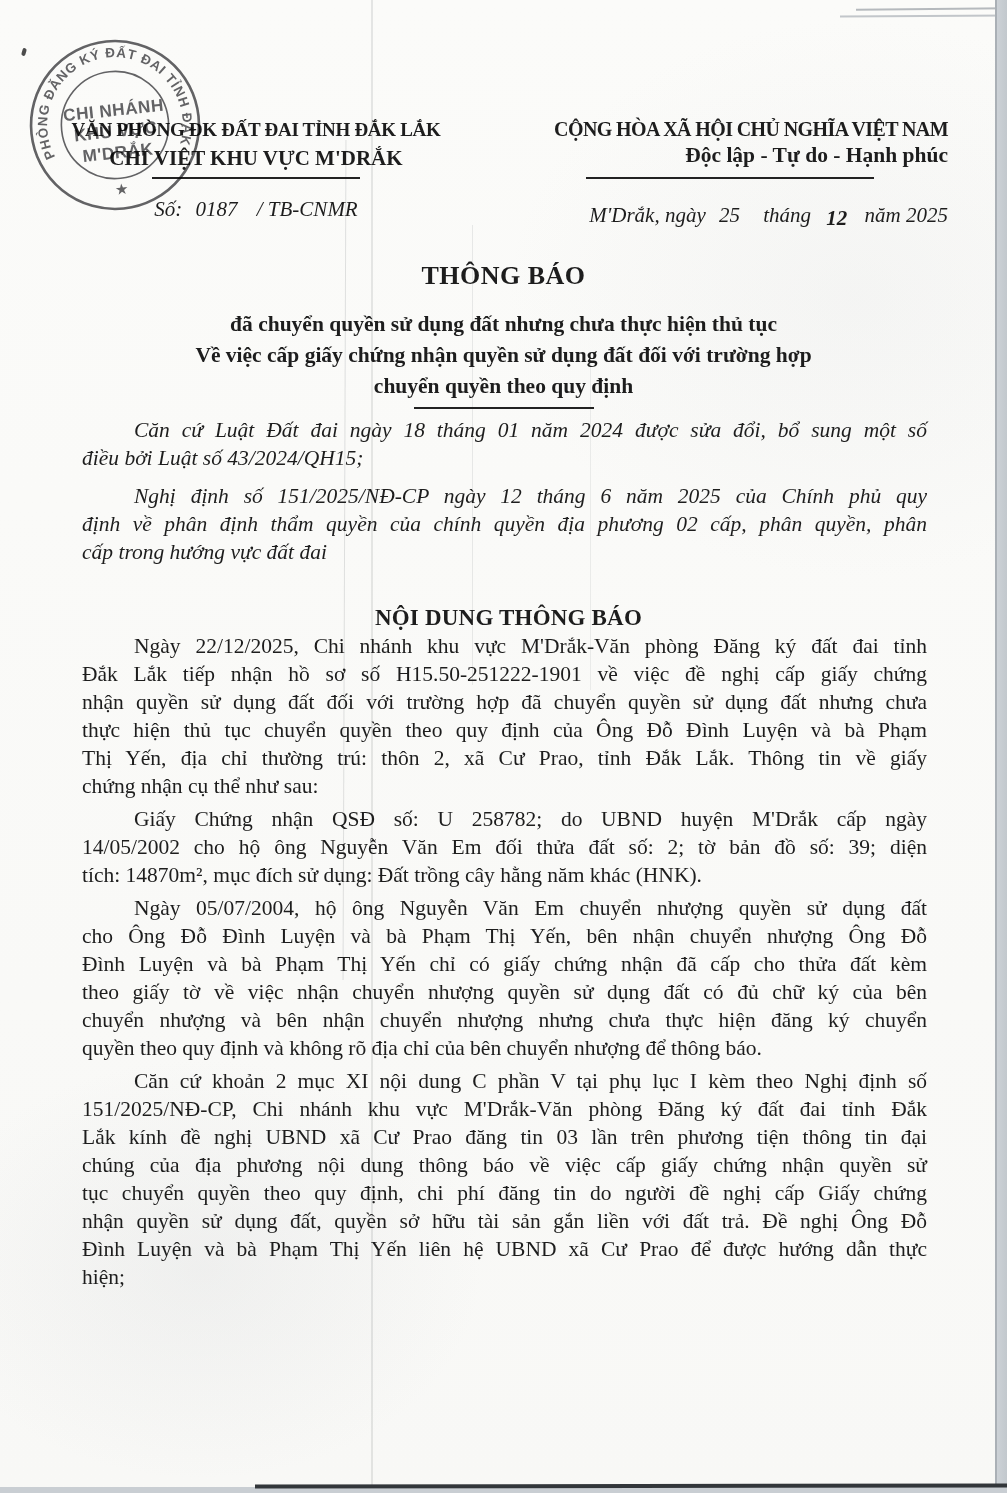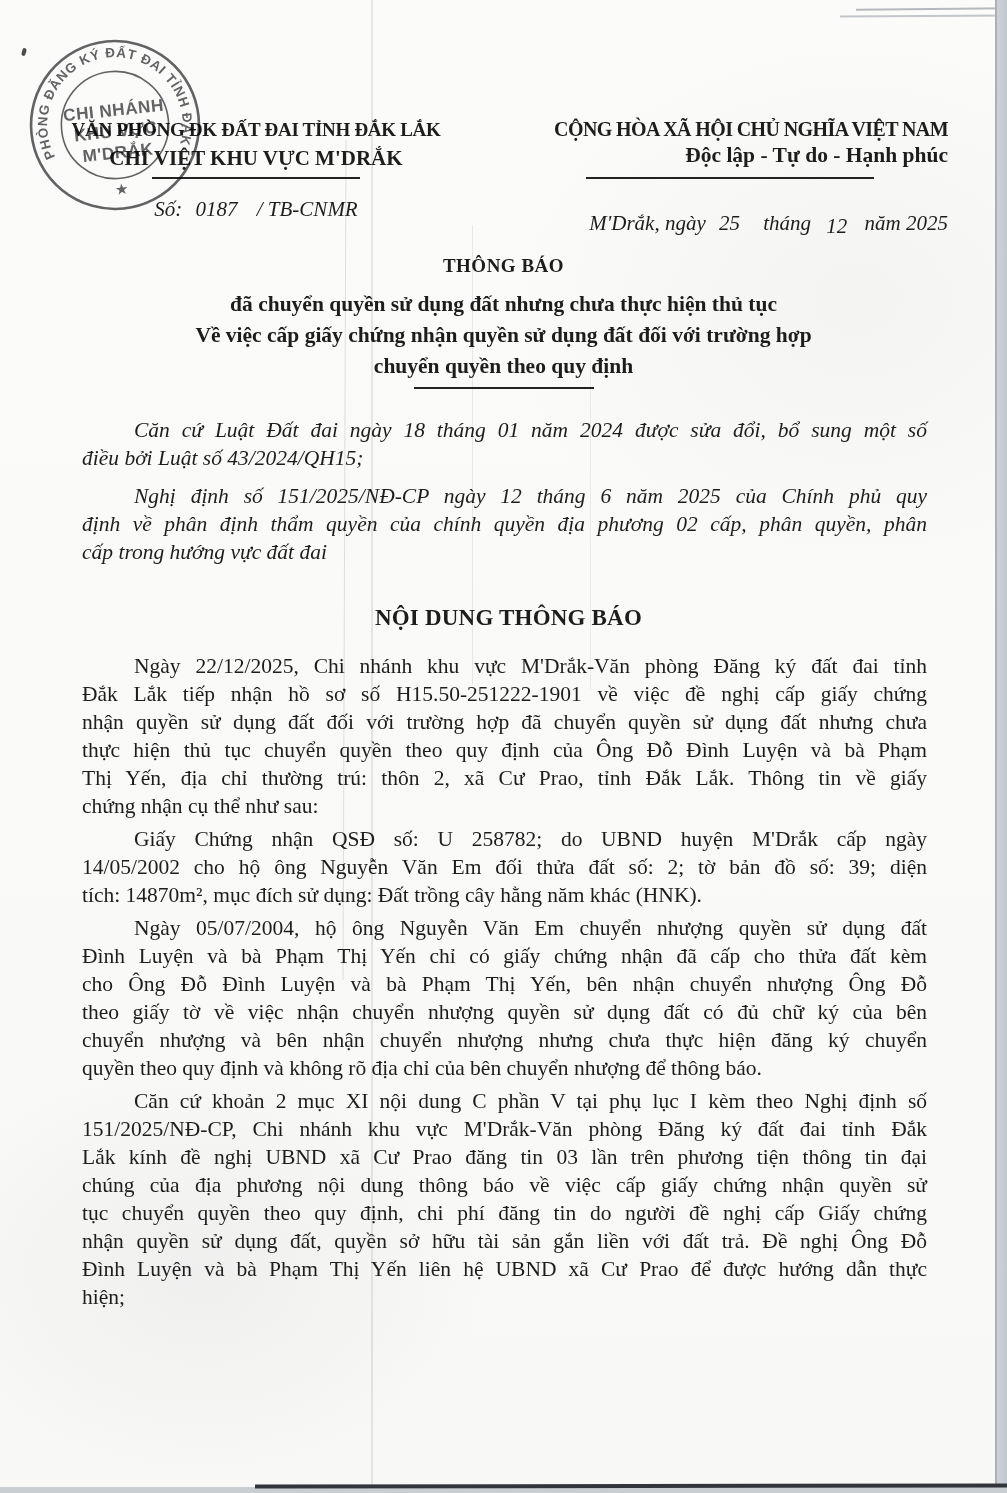--- a/index.html
+++ b/index.html
@@ -43,35 +43,35 @@
   .rule{border-top:2px solid #222;margin:6px auto 0;}
   .rule-left{width:208px;}
   .rule-right{width:288px;margin-top:7px;}
   .doc-no{margin-top:17px;font-size:21px;white-space:nowrap;font-style:italic;}
   .doc-no .v{margin:0 14px 0 8px;}
   .hdr-right{position:absolute;left:512px;top:116px;width:436px;text-align:right;line-height:1.3;}
   .hdr-right .nation{font-size:20px;font-weight:bold;letter-spacing:-0.6px;white-space:nowrap;}
   .hdr-right .motto{font-size:21.5px;font-weight:bold;margin-top:0;white-space:nowrap;}
   .date-line{margin-top:15px;font-size:21px;font-style:italic;white-space:nowrap;}
   .date-line .day{margin:0 18px 0 8px;}
-  .date-line .month{display:inline-block;margin:16px 12px 0 10px;transform:translateY(3px);}
+  .date-line .month{display:inline-block;margin:8px 12px 0 10px;transform:translateY(3px);font-weight:bold;}
   
   .title-block{position:absolute;left:0;top:243px;width:1007px;text-align:center;}
-  .title-block h1{margin:12px;font-size:19px;font-weight:bold;letter-spacing:.5px;}
+  .title-block h1{margin:18px;font-size:26px;font-weight:bold;letter-spacing:.5px;}
   .subtitle{font-size:21.5px;font-weight:bold;line-height:31px;margin-top:5px;}
   .rule-title{width:180px;border-top:2px solid #222;margin:5px auto 0;}
   
   .body-col{position:absolute;left:82px;top:416px;width:845px;font-size:21.5px;line-height:28px;}
   .para{margin:0 0 5px 0;}
   .legal{font-style:italic;}
   .legal-gap{margin-bottom:10px;}
   .jline{text-align:justify;text-align-last:justify;}
   .jline-first{text-indent:52px;}
   .jline-last{text-align-last:left;}
-  .section-heading{font-size:23px;font-weight:bold;text-align:center;margin:38px 0 20px 8px;letter-spacing:.2px;}
+  .section-heading{font-size:23px;font-weight:bold;text-align:center;margin:38px 0 0 8px;letter-spacing:.2px;}
 </style>
 </head>
 <body>
 
 <div class="page">
 
   <div class="crease crease-1"></div>
   <div class="crease crease-2"></div>
   <div class="crease crease-3"></div>
   <div class="crease crease-4"></div>
@@ -151,22 +151,22 @@
         <div class="jline">Thị Yến, địa chỉ thường trú: thôn 2, xã Cư Prao, tỉnh Đắk Lắk. Thông tin về giấy</div>
         <div class="jline jline-last">chứng nhận cụ thể như sau:</div>
       </div>
     <div class="para">
         <div class="jline jline-first">Giấy Chứng nhận QSĐ số: U 258782; do UBND huyện M'Drắk cấp ngày</div>
         <div class="jline">14/05/2002 cho hộ ông Nguyễn Văn Em đối thửa đất số: 2; tờ bản đồ số: 39; diện</div>
         <div class="jline jline-last">tích: 14870m², mục đích sử dụng: Đất trồng cây hằng năm khác (HNK).</div>
       </div>
     <div class="para">
         <div class="jline jline-first">Ngày 05/07/2004, hộ ông Nguyễn Văn Em chuyển nhượng quyền sử dụng đất</div>
+        <div class="jline">cho Ông Đỗ Đình Luyện và bà Phạm Thị Yến, bên nhận chuyển nhượng Ông Đỗ</div>
         <div class="jline">Đình Luyện và bà Phạm Thị Yến chỉ có giấy chứng nhận đã cấp cho thửa đất kèm</div>
-        <div class="jline">cho Ông Đỗ Đình Luyện và bà Phạm Thị Yến, bên nhận chuyển nhượng Ông Đỗ</div>
         <div class="jline">theo giấy tờ về việc nhận chuyển nhượng quyền sử dụng đất có đủ chữ ký của bên</div>
         <div class="jline">chuyển nhượng và bên nhận chuyển nhượng nhưng chưa thực hiện đăng ký chuyển</div>
         <div class="jline jline-last">quyền theo quy định và không rõ địa chỉ của bên chuyển nhượng để thông báo.</div>
       </div>
     <div class="para">
         <div class="jline jline-first">Căn cứ khoản 2 mục XI nội dung C phần V tại phụ lục I kèm theo Nghị định số</div>
         <div class="jline">151/2025/NĐ-CP, Chi nhánh khu vực M'Drắk-Văn phòng Đăng ký đất đai tỉnh Đắk</div>
         <div class="jline">Lắk kính đề nghị UBND xã Cư Prao đăng tin 03 lần trên phương tiện thông tin đại</div>
         <div class="jline">chúng của địa phương nội dung thông báo về việc cấp giấy chứng nhận quyền sử</div>
         <div class="jline">tục chuyển quyền theo quy định, chi phí đăng tin do người đề nghị cấp Giấy chứng</div>

